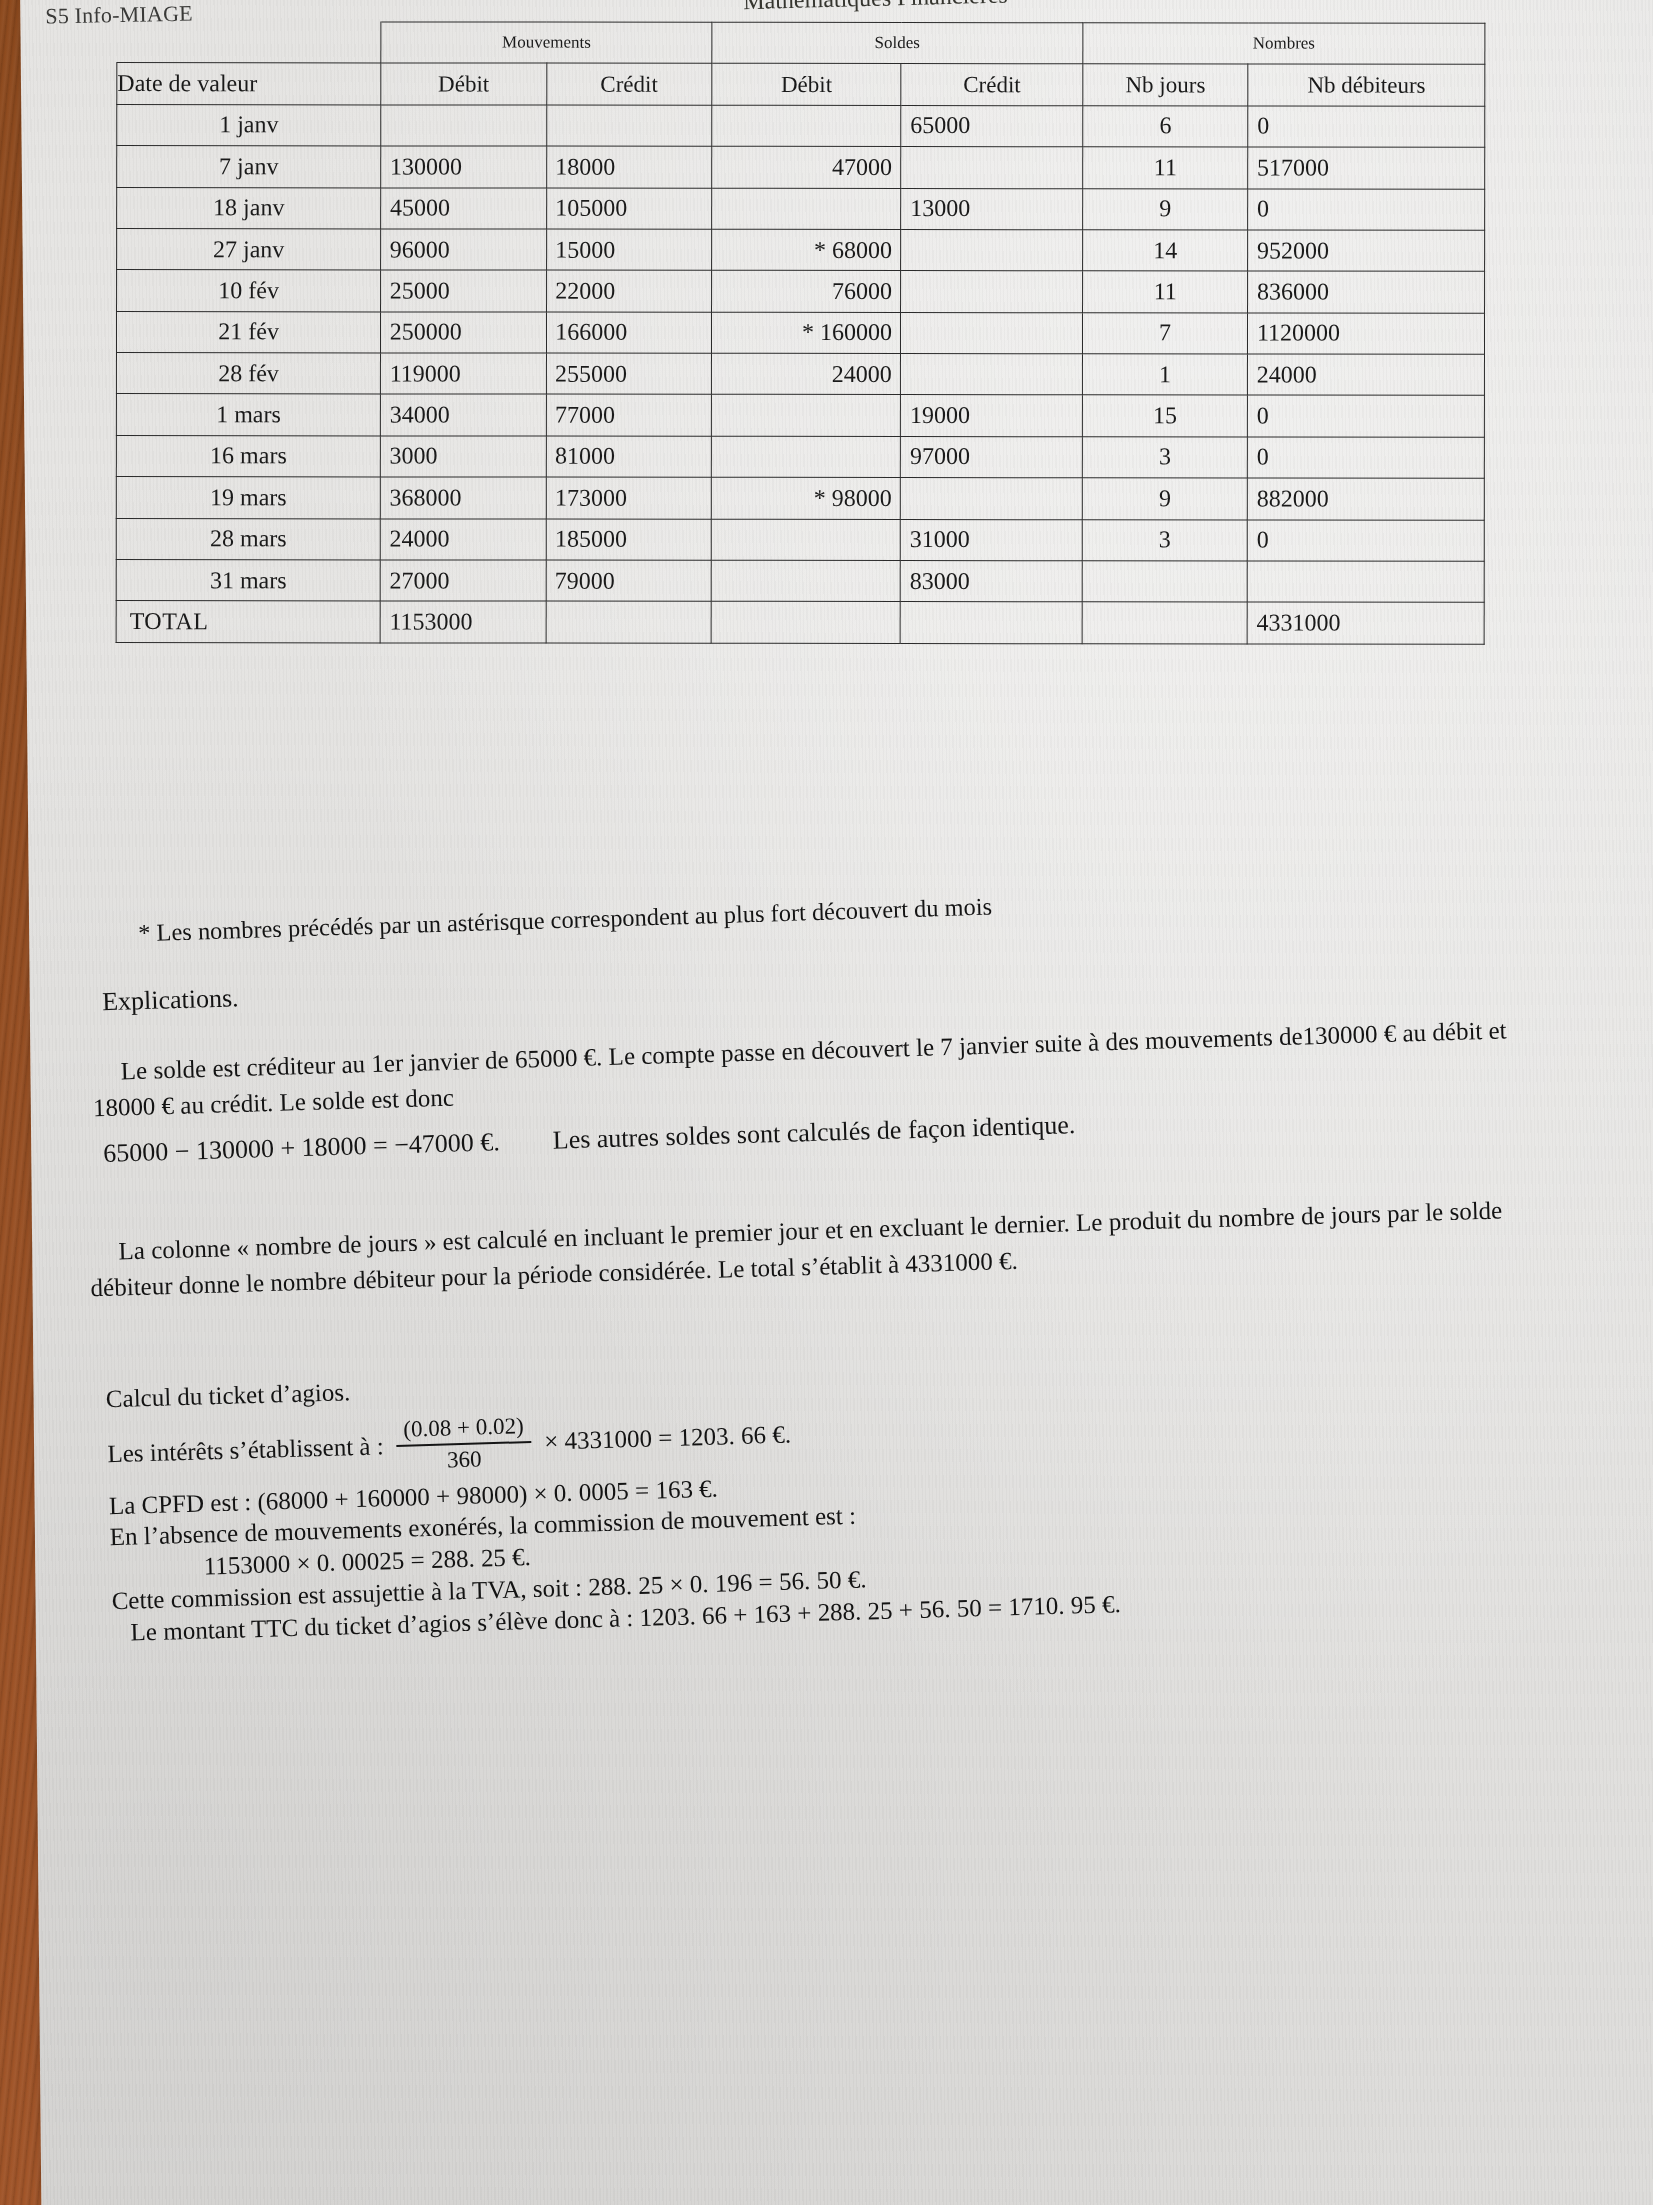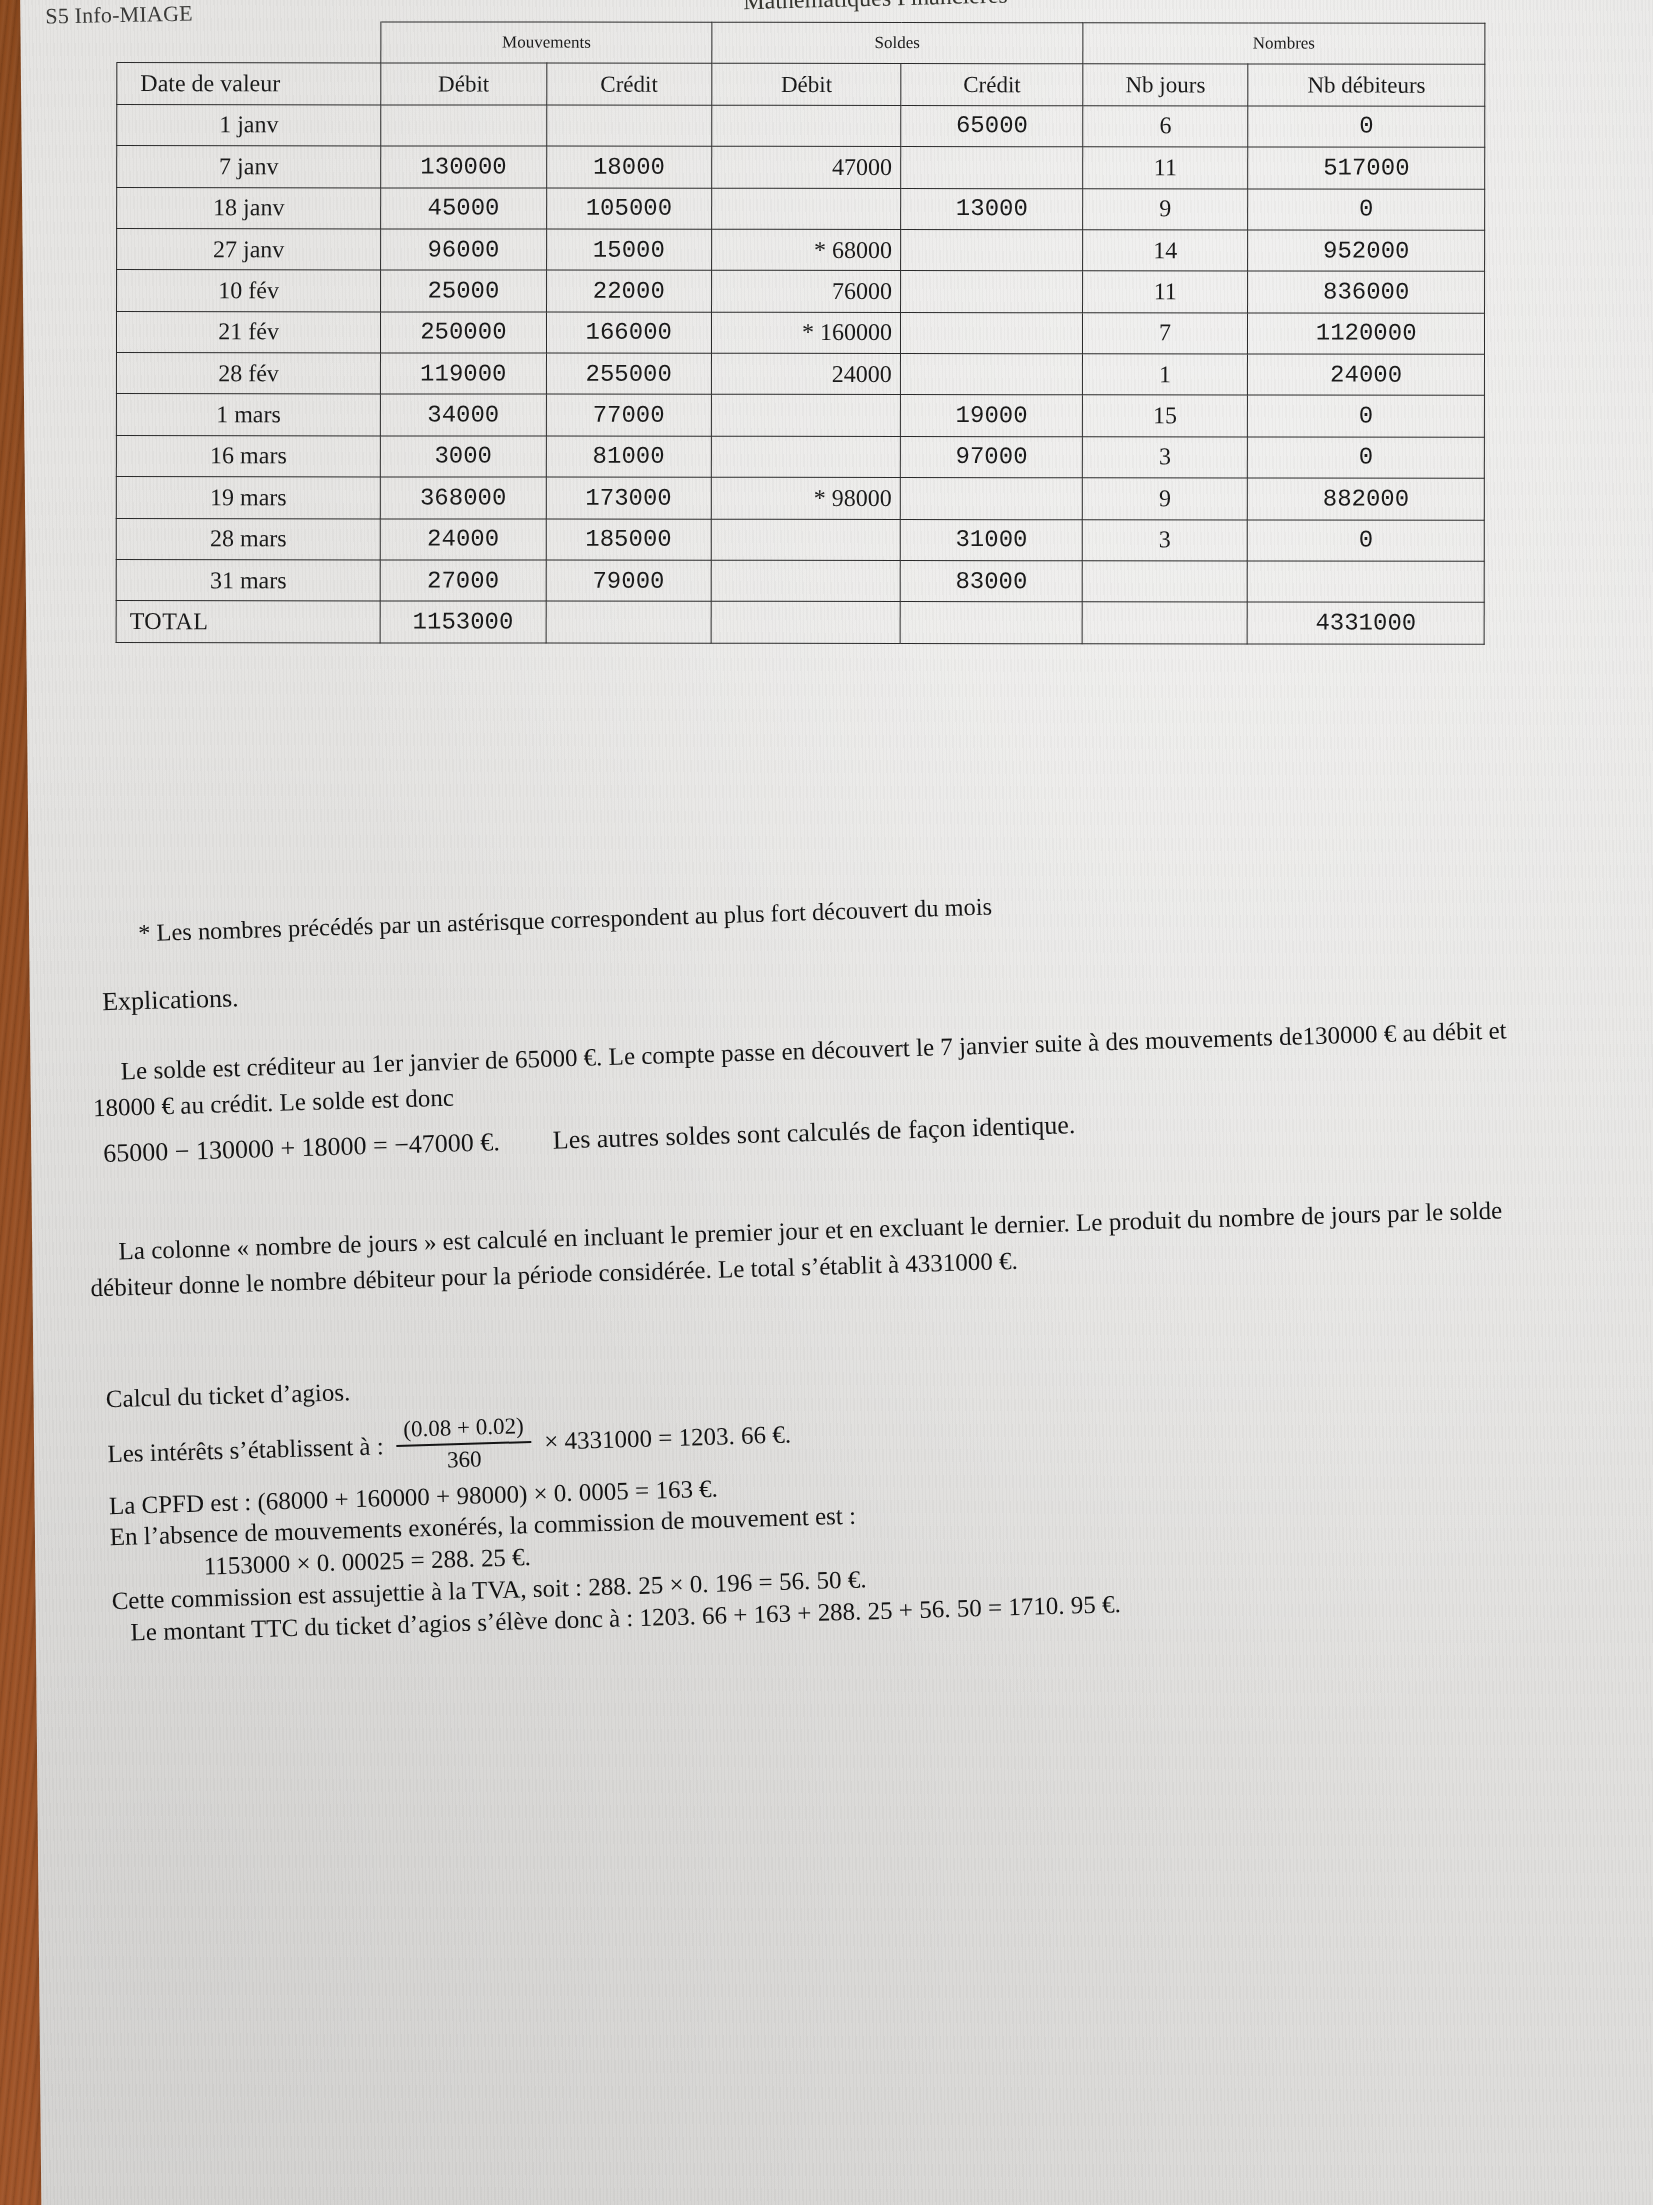--- a/index.html
+++ b/index.html
@@ -123,32 +123,31 @@
     border-left: none;
     border-right: 1.2px solid #2b2b2b;
   }
   table.ledger th.sub {
     text-align: center;
     font-size: 23px;
   }
   table.ledger th.datehdr {
     text-align: left;
     font-size: 24px;
-    padding-left: 23px;
+    padding-left: 0;
   }
   td.date {
     text-align: center;
     padding-right: 16.3px;
     white-space: nowrap;
   }
   td.num {
-    text-align: center;
+    text-align: left;
     padding-right: 7.7px;
     white-space: nowrap;
-    font-family: Liberation Mono, monospace;
   }
   td.mid {
     text-align: center;
   }
   td.star {
     text-align: right;
     white-space: nowrap;
   }
   tr.total td.totlabel {
     text-align: left;

